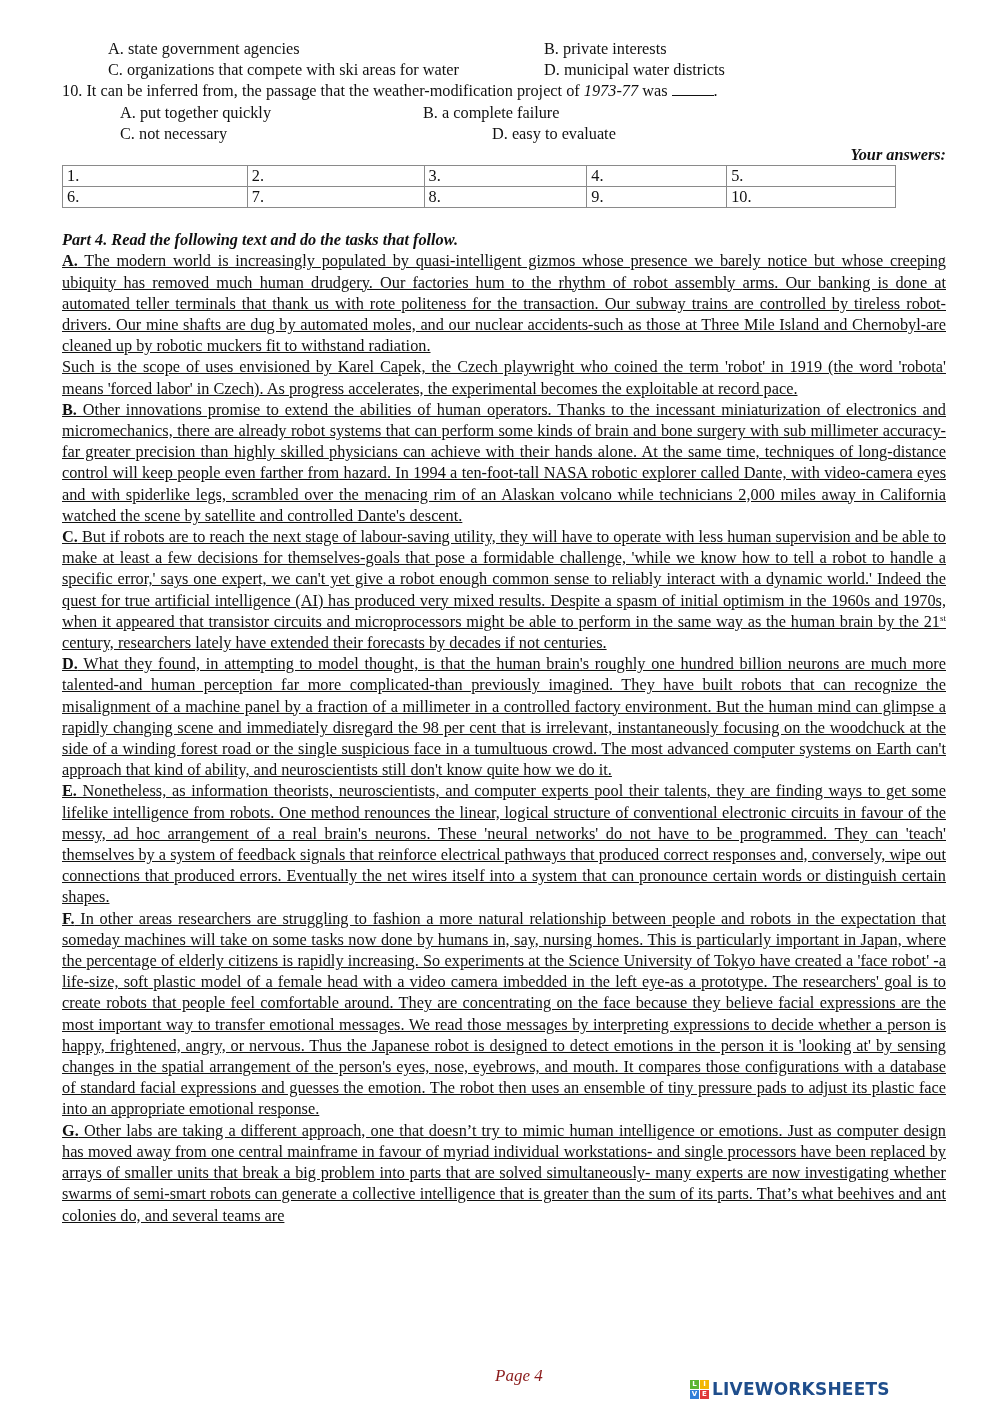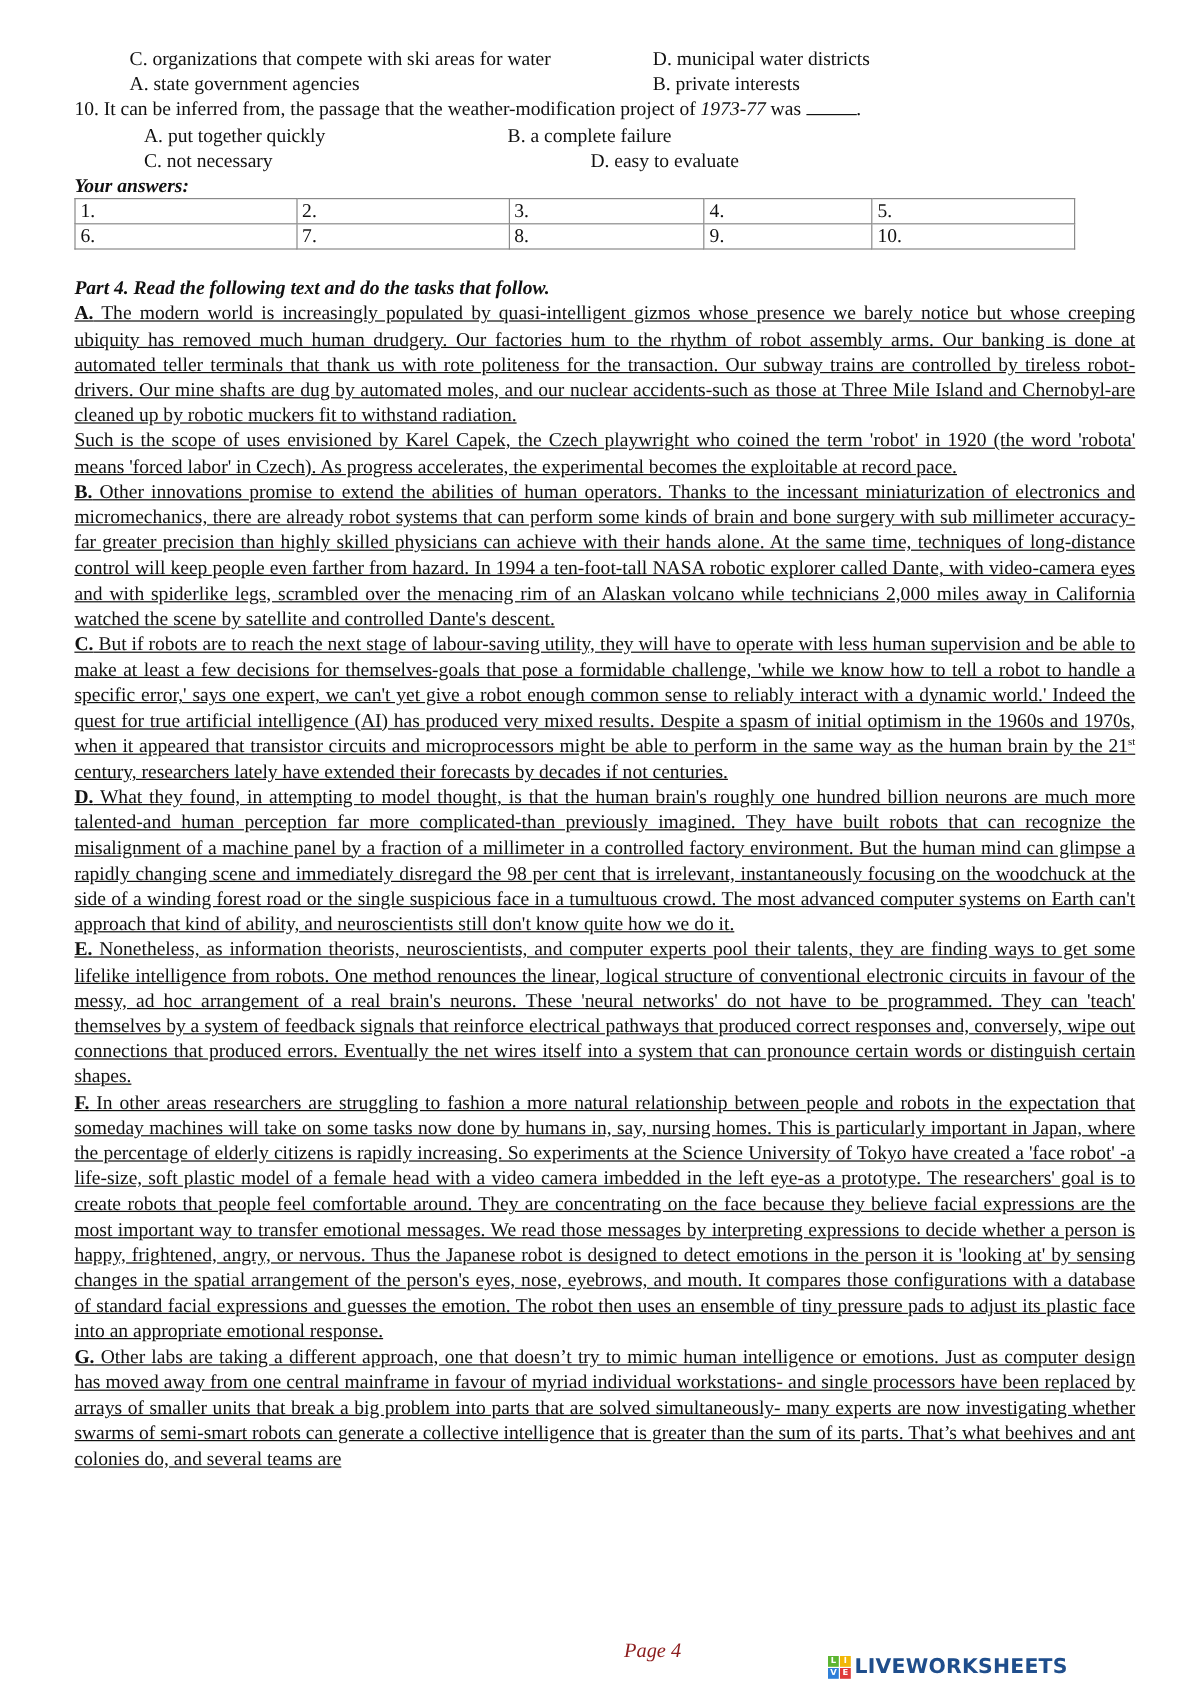--- a/index.html
+++ b/index.html
@@ -5,47 +5,47 @@
   html, body { margin: 0; padding: 0; background: #ffffff; }
   body { width: 1000px; height: 1414px; position: relative; overflow: hidden;
          font-family: "Liberation Serif", "DejaVu Serif", serif; color: #111; }
   .page { position: absolute; left: 62px; top: 38px; width: 884px; font-size: 16.3px; line-height: 21.2px; }
 
   .opt-row { position: relative; height: 21.2px; }
   .opt { position: absolute; top: 0; white-space: nowrap; }
   .q-stem { white-space: nowrap; }
   .blank { display: inline-block; width: 42px; border-bottom: 1px solid #111; height: 14px; vertical-align: baseline; }
 
-  .answers-label { font-weight: bold; font-style: italic; }
+  .answers-label { font-weight: bold; font-style: italic; text-align: right; }
   table.answers { border-collapse: collapse; width: 834px; margin-top: 0; }
   table.answers td { border: 1px solid #8a8a8a; padding: 0 0 0 4px; height: 20px; font-size: 16.3px; line-height: 20px; }
 
   .part-title { font-weight: bold; font-style: italic; margin-top: 21px; }
   .para { text-align: justify; margin: 0; text-decoration: underline; }
   .para b { font-weight: bold; }
   sup { font-size: 9px; line-height: 0; vertical-align: 6px; }
 
-  .footer-page { position: absolute; left: 520px; top: 1366px; font-style: italic; color: #8b1c1c; font-size: 17px; }
+  .footer-page { position: absolute; left: 495px; top: 1366px; font-style: italic; color: #8b1c1c; font-size: 17px; }
   .logo { position: absolute; left: 690px; top: 1376px; display: flex; align-items: center; }
   .logo-grid { display: grid; grid-template-columns: 9px 9px; grid-template-rows: 9px 9px; gap: 1px; margin-right: 3px; }
   .logo-grid span { display: flex; align-items: center; justify-content: center; font-family: "DejaVu Sans", sans-serif; font-size: 7px; font-weight: bold; color: #fff; }
   .logo-text { font-family: "DejaVu Sans", sans-serif; font-weight: bold; font-size: 17px; color: #1f4e8c; letter-spacing: 0.2px; line-height: 26px; }
 </style>
 </head>
 <body>
 
 <div class="page">
 
   <div class="opt-row">
+    <span class="opt" style="left:46px">A.  state government agencies</span>
+    <span class="opt" style="left:482px">B.  private interests</span>
+  </div>
+  <div class="opt-row">
     <span class="opt" style="left:46px">C. organizations that compete with ski areas for water</span>
     <span class="opt" style="left:482px">D. municipal water districts</span>
-  </div>
-  <div class="opt-row">
-    <span class="opt" style="left:46px">A.  state government agencies</span>
-    <span class="opt" style="left:482px">B.  private interests</span>
   </div>
 
   <div class="q-stem">
     <span>10. It can be inferred from, the passage that the weather-modification project of </span><i>1973-77</i><span> was </span><span class="blank"></span><span>.</span>
   </div>
   <div class="opt-row">
     <span class="opt" style="left:58px">A. put together quickly</span>
     <span class="opt" style="left:361px">B. a complete failure</span>
   </div>
   <div class="opt-row">
@@ -76,21 +76,21 @@
       <td>8.</td>
       <td>9.</td>
       <td>10.</td>
     </tr>
   </tbody>
     </table>
 
   <div class="part-title">Part 4. Read the following text and do the tasks that follow.</div>
 
   <p class="para"><b>A.</b><span> The modern world is increasingly populated by quasi-intelligent gizmos whose presence we barely notice but whose creeping ubiquity has removed much human drudgery. Our factories hum to the rhythm of robot assembly arms. Our banking is done at automated teller terminals that thank us with rote politeness for the transaction. Our subway trains are controlled by tireless robot-drivers. Our mine shafts are dug by automated moles, and our nuclear accidents-such as those at Three Mile Island and Chernobyl-are cleaned up by robotic muckers fit to withstand radiation.</span></p>
-  <p class="para"><span>Such is the scope of uses envisioned by Karel Capek, the Czech playwright who coined the term 'robot' in 1920 (the word 'robota' means 'forced labor' in Czech). As progress accelerates, the experimental becomes the exploitable at record pace.</span></p>
+  <p class="para"><span>Such is the scope of uses envisioned by Karel Capek, the Czech playwright who coined the term 'robot' in 1919 (the word 'robota' means 'forced labor' in Czech). As progress accelerates, the experimental becomes the exploitable at record pace.</span></p>
   <p class="para"><b>B.</b><span> Other innovations promise to extend the abilities of human operators. Thanks to the incessant miniaturization of electronics and micromechanics, there are already robot systems that can perform some kinds of brain and bone surgery with sub millimeter accuracy-far greater precision than highly skilled physicians can achieve with their hands alone. At the same time, techniques of long-distance control will keep people even farther from hazard. In 1994 a ten-foot-tall NASA robotic explorer called Dante, with video-camera eyes and with spiderlike legs, scrambled over the menacing rim of an Alaskan volcano while technicians 2,000 miles away in California watched the scene by satellite and controlled Dante's descent.</span></p>
   <p class="para"><b>C.</b><span> But if robots are to reach the next stage of labour-saving utility, they will have to operate with less human supervision and be able to make at least a few decisions for themselves-goals that pose a formidable challenge, 'while we know how to tell a robot to handle a specific error,' says one expert, we can't yet give a robot enough common sense to reliably interact with a dynamic world.' Indeed the quest for true artificial intelligence (AI) has produced very mixed results. Despite a spasm of initial optimism in the 1960s and 1970s, when it appeared that transistor circuits and microprocessors might be able to perform in the same way as the human brain by the 21</span><sup>st</sup><span>  century, researchers lately have extended their forecasts by decades if not centuries.</span></p>
   <p class="para"><b>D.</b><span> What they found, in attempting to model thought, is that the human brain's roughly one hundred billion neurons are much more talented-and human perception far more complicated-than previously imagined. They have built robots that can recognize the misalignment of a machine panel by a fraction of a millimeter in a controlled factory environment. But the human mind can glimpse a rapidly changing scene and immediately disregard the 98 per cent that is irrelevant, instantaneously focusing on the woodchuck at the side of a winding forest road or the single suspicious face in a tumultuous crowd. The most advanced computer systems on Earth can't approach that kind of ability, and neuroscientists still don't know quite how we do it.</span></p>
   <p class="para"><b>E.</b><span> Nonetheless, as information theorists, neuroscientists, and computer experts pool their talents, they are finding ways to get some lifelike intelligence from robots. One method renounces the linear, logical structure of conventional electronic circuits in favour of the messy, ad hoc arrangement of a real brain's neurons. These 'neural networks' do not have to be programmed. They can 'teach' themselves by a system of feedback signals that reinforce electrical pathways that produced correct responses and, conversely, wipe out connections that produced errors. Eventually the net wires itself into a system that can pronounce certain words or distinguish certain shapes.</span></p>
   <p class="para"><b>F.</b><span> In other areas researchers are struggling to fashion a more natural relationship between people and robots in the expectation that someday machines will take on some tasks now done by humans in, say, nursing homes. This is particularly important in Japan, where the percentage of elderly citizens is rapidly increasing. So experiments at the Science University of Tokyo have created a 'face robot' -a life-size, soft plastic model of a female head with a video camera imbedded in the left eye-as a prototype. The researchers' goal is to create robots that people feel comfortable around. They are concentrating on the face because they believe facial expressions are the most important way to transfer emotional messages. We read those messages by interpreting expressions to decide whether a person is happy, frightened, angry, or nervous. Thus the Japanese robot is designed to detect emotions in the person it is 'looking at' by sensing changes in the spatial arrangement of the person's eyes, nose, eyebrows, and mouth. It compares those configurations with a database of standard facial expressions and guesses the emotion. The robot then uses an ensemble of tiny pressure pads to adjust its plastic face into an appropriate emotional response.</span></p>
   <p class="para"><b>G.</b><span> Other labs are taking a different approach, one that doesn’t try to mimic human intelligence or emotions. Just as computer design has moved away from one central mainframe in favour of myriad individual workstations- and single processors have been replaced by arrays of smaller units that break a big problem into parts that are solved simultaneously- many experts are now investigating whether swarms of semi-smart robots can generate a collective intelligence that is greater than the sum of its parts. That’s what beehives and ant colonies do, and several teams are</span></p>
 </div>
 
 <div class="footer-page" style="color: rgb(139, 28, 28);">Page 4</div>
 

